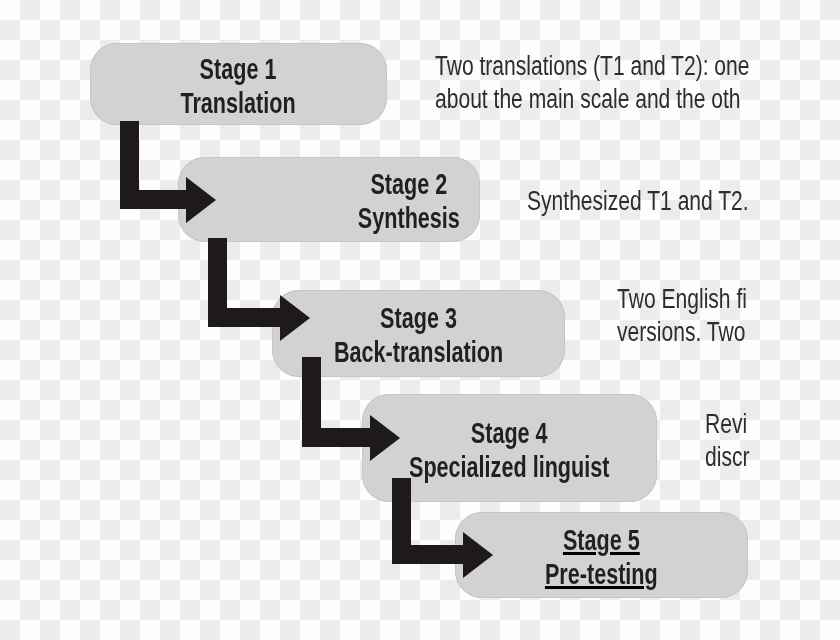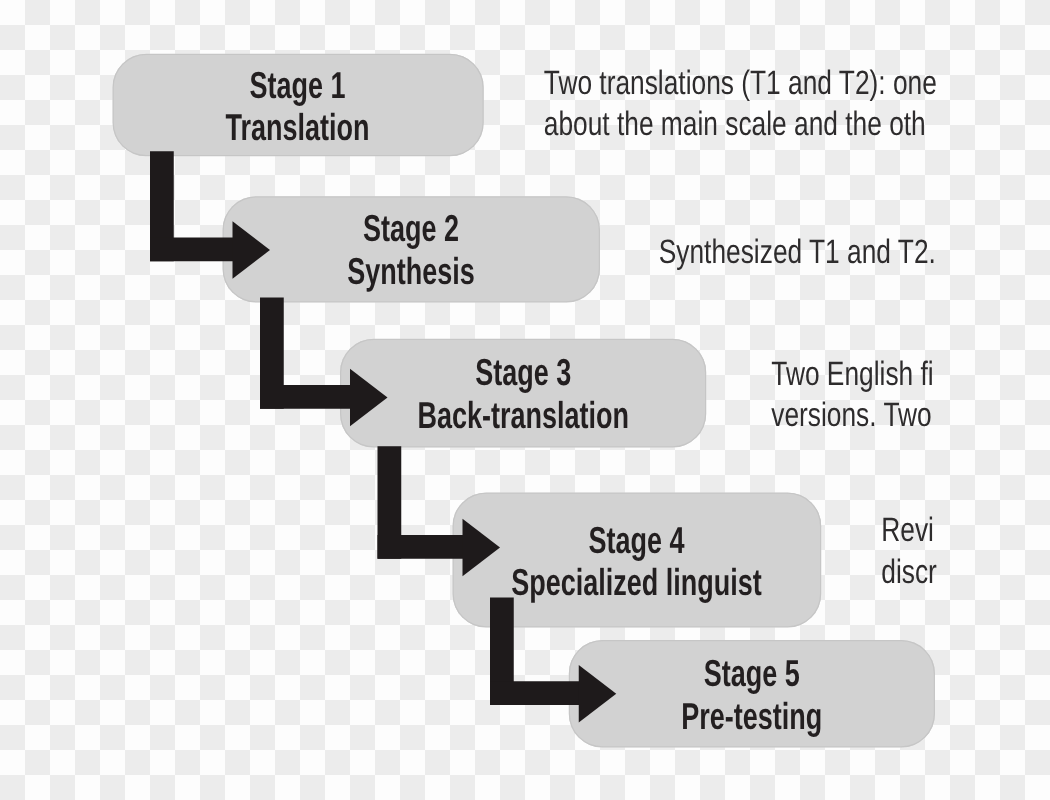--- a/index.html
+++ b/index.html
@@ -70,42 +70,42 @@
 <div class="canvas">
   <div class="clip">
 
     <div class="stage-box" style="left:90px; top:43px; width:297px; height:82px;">
       <div class="stage-label">
         <div>Stage 1</div>
         <div>Translation</div>
       </div>
     </div>
 
-    <div class="stage-box" style="left:178px; top:157px; width:302px; height:85px;">
+    <div class="stage-box" style="left:178px; top:157px; width:302px; height:85px;justify-content:flex-end;">
       <div class="stage-label">
         <div>Stage 2</div>
         <div>Synthesis</div>
       </div>
     </div>
 
-    <div class="stage-box" style="left:272px; top:271px; width:293px; height:87px;">
+    <div class="stage-box" style="left:272px; top:290px; width:293px; height:87px;">
       <div class="stage-label">
         <div>Stage 3</div>
         <div>Back-translation</div>
       </div>
     </div>
 
     <div class="stage-box" style="left:362px; top:394px; width:295px; height:108px;">
       <div class="stage-label">
         <div>Stage 4</div>
         <div>Specialized linguist</div>
       </div>
     </div>
 
-    <div class="stage-box" style="left:455px; top:512px; width:293px; height:86px;">
+    <div class="stage-box" style="left:455px; top:512px; width:293px; height:86px;text-decoration:underline;">
       <div class="stage-label">
         <div>Stage 5</div>
         <div>Pre-testing</div>
       </div>
     </div>
 
     <svg class="arrows" width="750" height="640" viewBox="0 0 750 640">
       <g>
         <rect x="120" y="121" width="19" height="88"></rect>
         <rect x="120" y="190" width="74" height="19"></rect>

